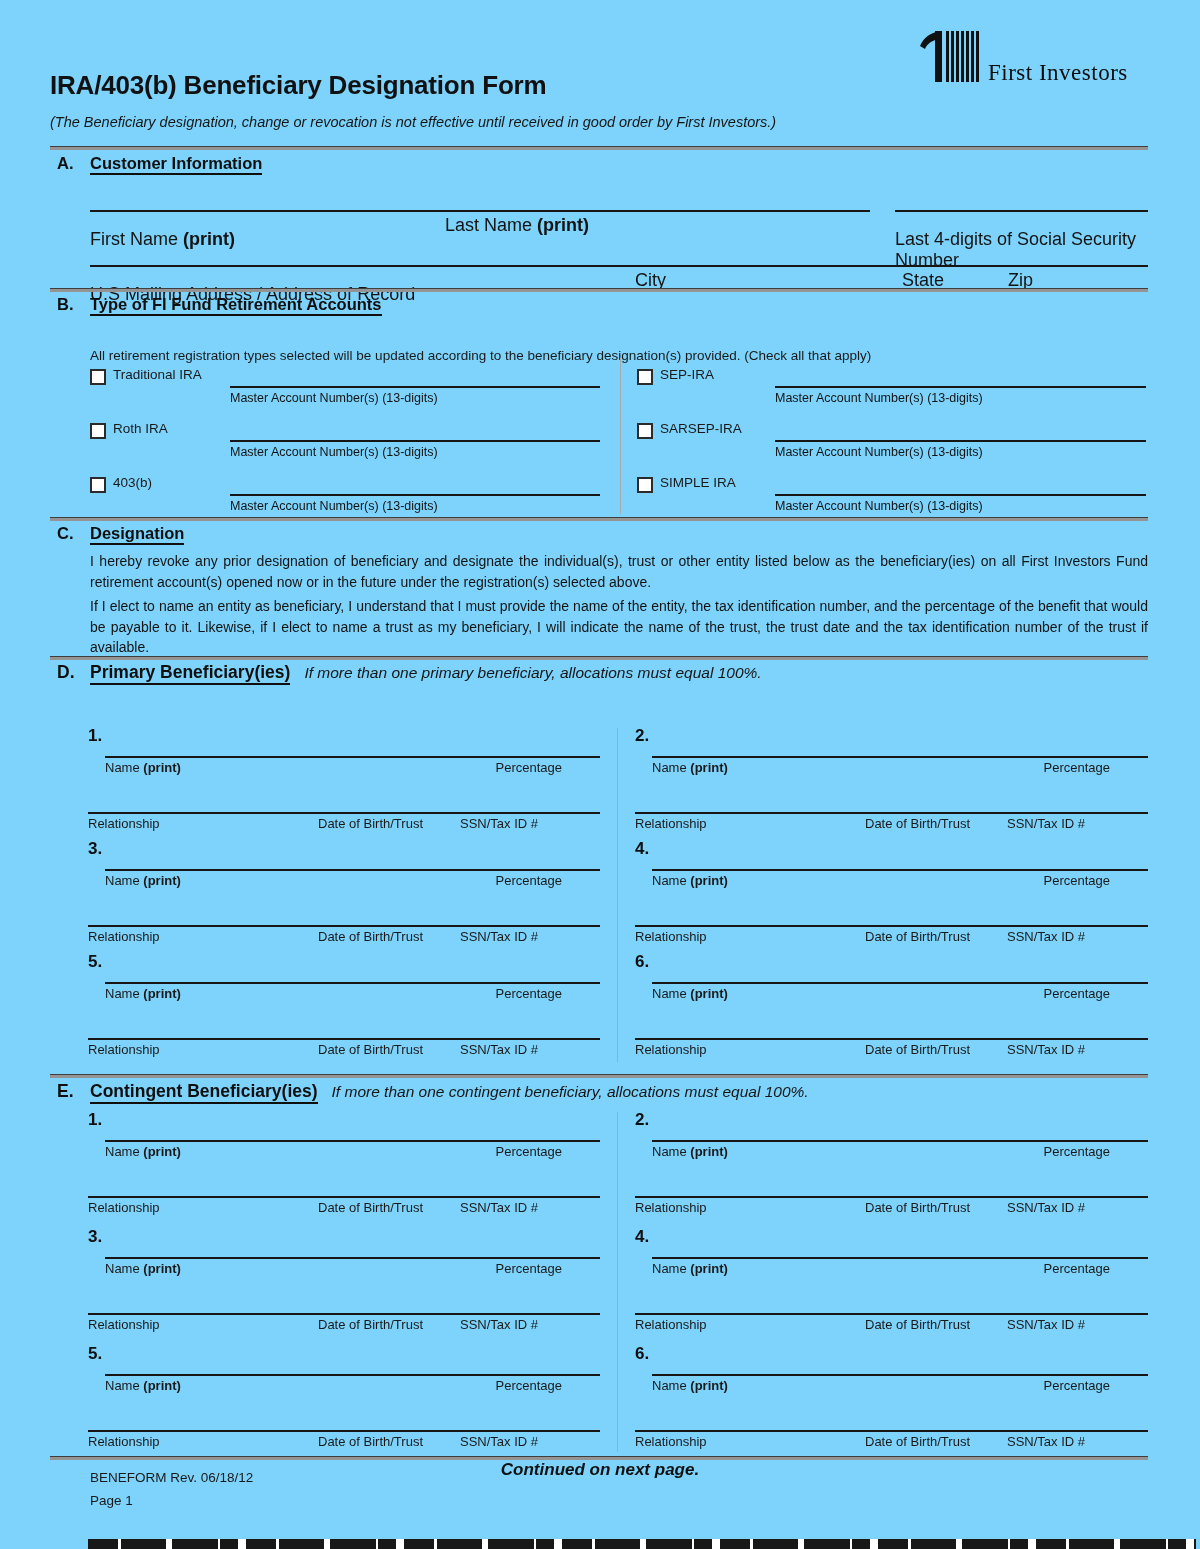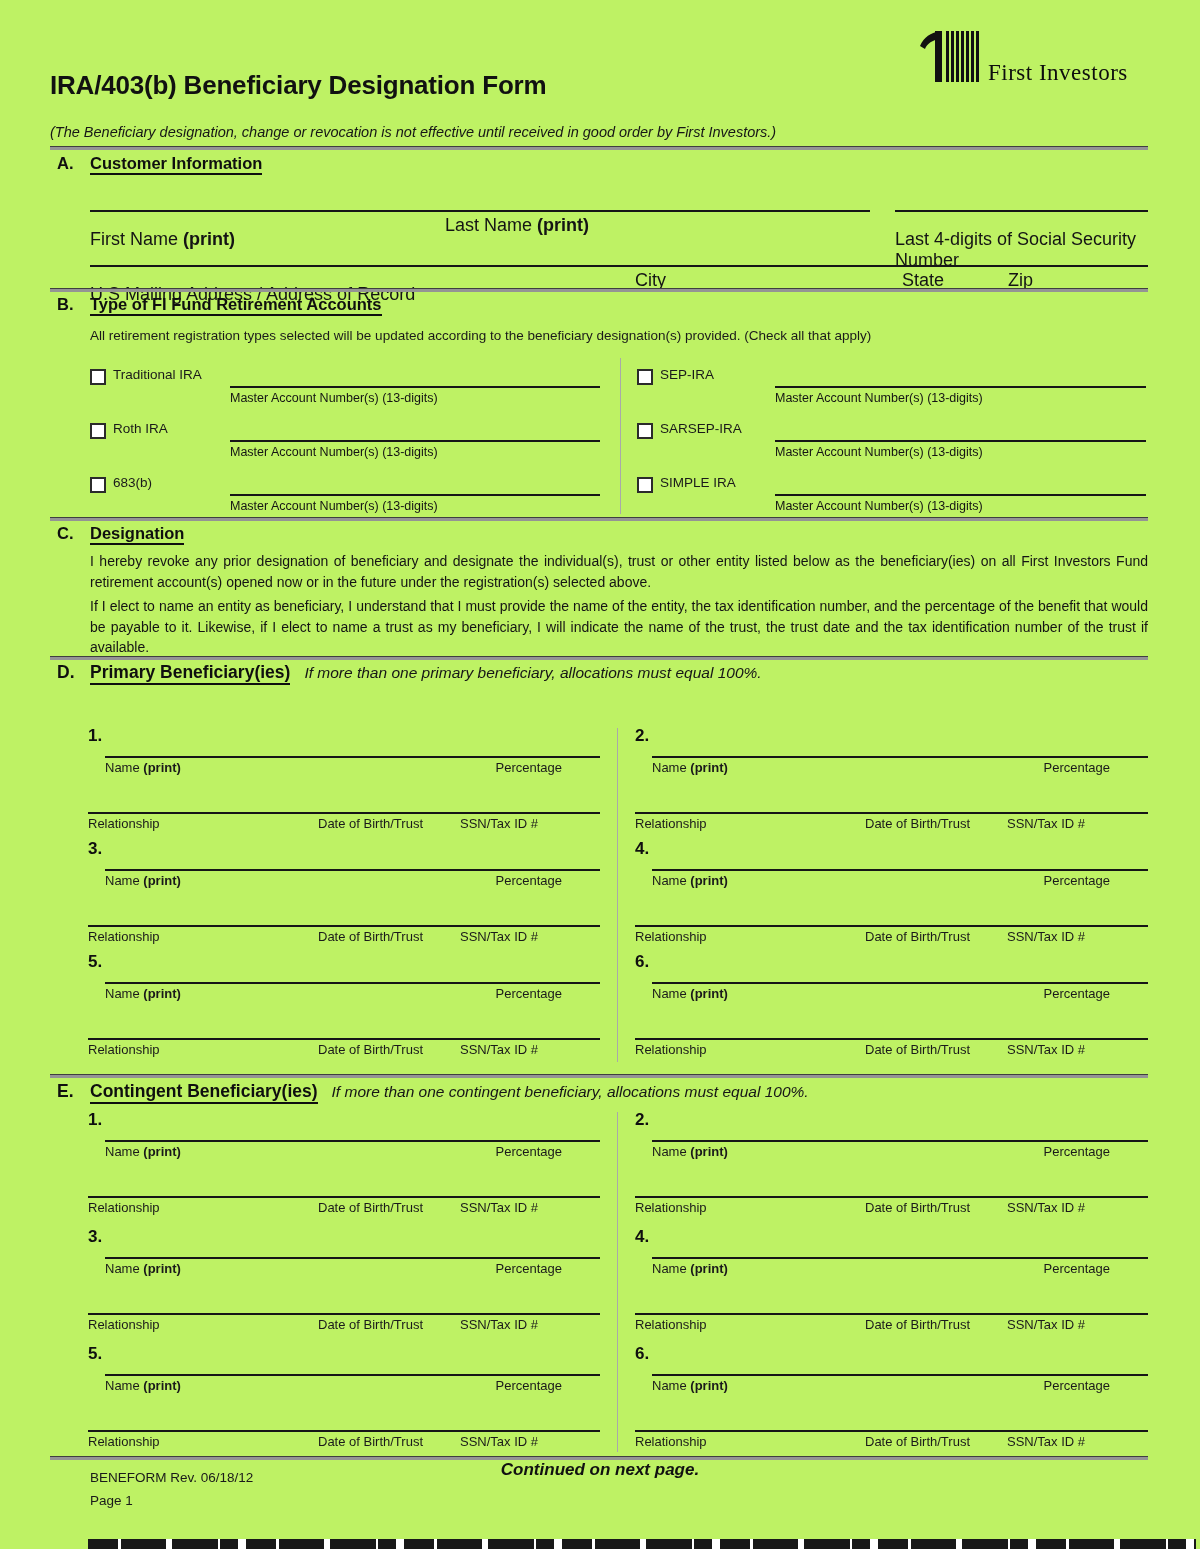--- a/index.html
+++ b/index.html
@@ -1,23 +1,23 @@
 <!DOCTYPE html>
 <html><head>
 <meta charset="utf-8">
 <style>
   html,body{margin:0;padding:0;background:#fff;}
   .page{
-    position:relative; width:1200px; height:1549px; background:#bef264;
+    position:relative; width:1200px; height:1549px; background:#7dd3fc;
     font-family:"Liberation Sans", sans-serif; color:#1a1a1a; overflow:hidden;
   }
   
   .title-block{position:absolute; left:50px; top:70px; width:860px;}
   .page-title{font-size:26px; font-weight:bold; letter-spacing:-0.2px; color:#111;}
-  .page-subtitle{font-size:14.5px; font-style:italic; margin-top:23px; color:#161616;}
+  .page-subtitle{font-size:14.5px; font-style:italic; margin-top:13px; color:#161616;}
   .logo-block{position:absolute; left:918px; top:30px; width:236px;}
   .logo-row{display:flex; align-items:flex-end; gap:6px;}
   .brand{font-family:"Liberation Serif", serif; font-size:23px; color:#0d0d0d; letter-spacing:0.5px; line-height:1; padding-bottom:2px; white-space:nowrap;margin-top:7px;}
   .logo-addr{margin-left:18px; margin-top:3px; font-size:12.3px; line-height:16.5px; color:#1c1c1c;}
   
   .sep{position:absolute; left:50px; right:52px; height:3px; background:#949494; border-top:1px solid #3f3f3f;}
   
   .sec-head{position:absolute; left:57px; font-weight:bold; font-size:16.5px; color:#0f0f0f; white-space:nowrap;}
   .sec-head.big{font-size:17.5px;}
   .sec-letter{display:inline-block; width:33px;}
@@ -127,21 +127,21 @@
       <span class="abs" style="left:812px">State</span>
       <span class="abs" style="left:918px">Zip</span>
     </div>
   </div>
 
   <div class="sep" style="top:288px"></div>
 
   <div class="sec-head" style="top:295px">
     <span class="sec-letter">B.</span><span class="sec-title">Type of FI Fund Retirement Accounts</span>
   </div>
-  <div style="position:absolute; left:90px; top:328px; width:1050px; font-size:13.5px;">All retirement registration types selected will be updated according to the beneficiary designation(s) provided. (Check all that apply)</div>
+  <div style="position:absolute; left:90px; top:348px; width:1050px; font-size:13.5px;">All retirement registration types selected will be updated according to the beneficiary designation(s) provided. (Check all that apply)</div>
 
   <div id="b-left" class="b-col" style="left:90px; width:512px;">
   <div class="b-row">
     <span class="cb"></span>
     <span class="cb-label">Traditional IRA</span>
     <span class="master" style="left: 140px;">
       <span class="write-top"></span>
       <span class="u-label">Master Account Number(s) (13-digits)</span>
     </span>
   </div>
@@ -150,21 +150,21 @@
     <span class="cb"></span>
     <span class="cb-label">Roth IRA</span>
     <span class="master" style="left: 140px;">
       <span class="write-top"></span>
       <span class="u-label">Master Account Number(s) (13-digits)</span>
     </span>
   </div>
 
   <div class="b-row">
     <span class="cb"></span>
-    <span class="cb-label">683(b)</span>
+    <span class="cb-label">403(b)</span>
     <span class="master" style="left: 140px;">
       <span class="write-top"></span>
       <span class="u-label">Master Account Number(s) (13-digits)</span>
     </span>
   </div>
 </div>
   <div id="b-right" class="b-col" style="left:637px; width:511px;">
   <div class="b-row">
     <span class="cb"></span>
     <span class="cb-label">SEP-IRA</span>

